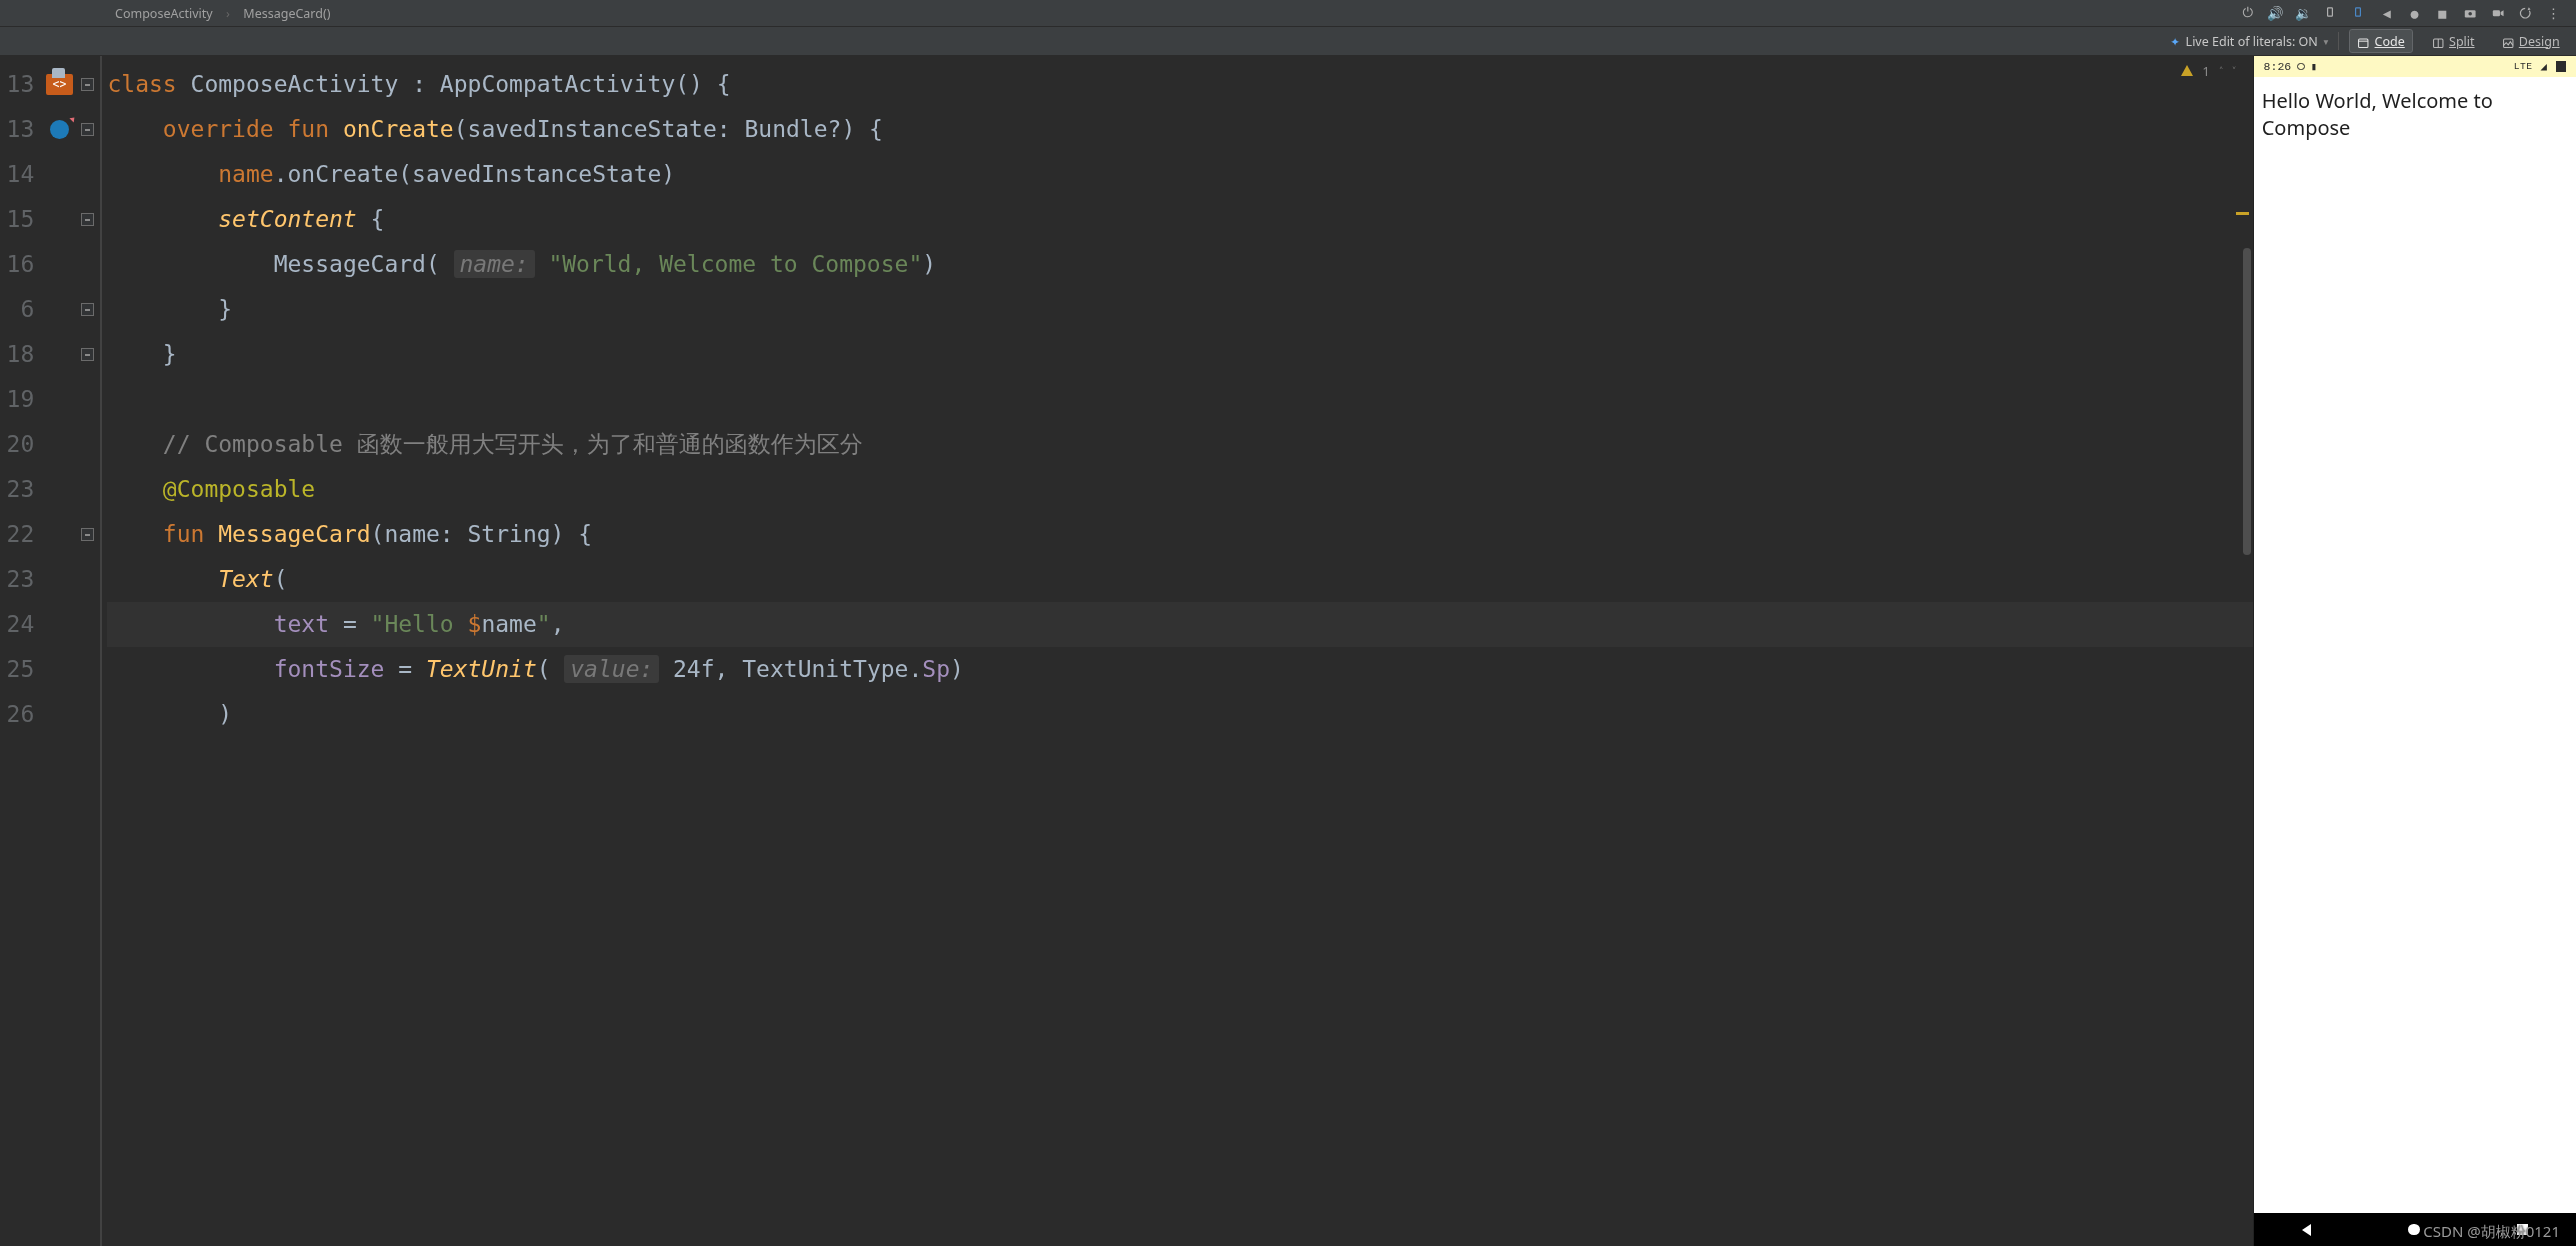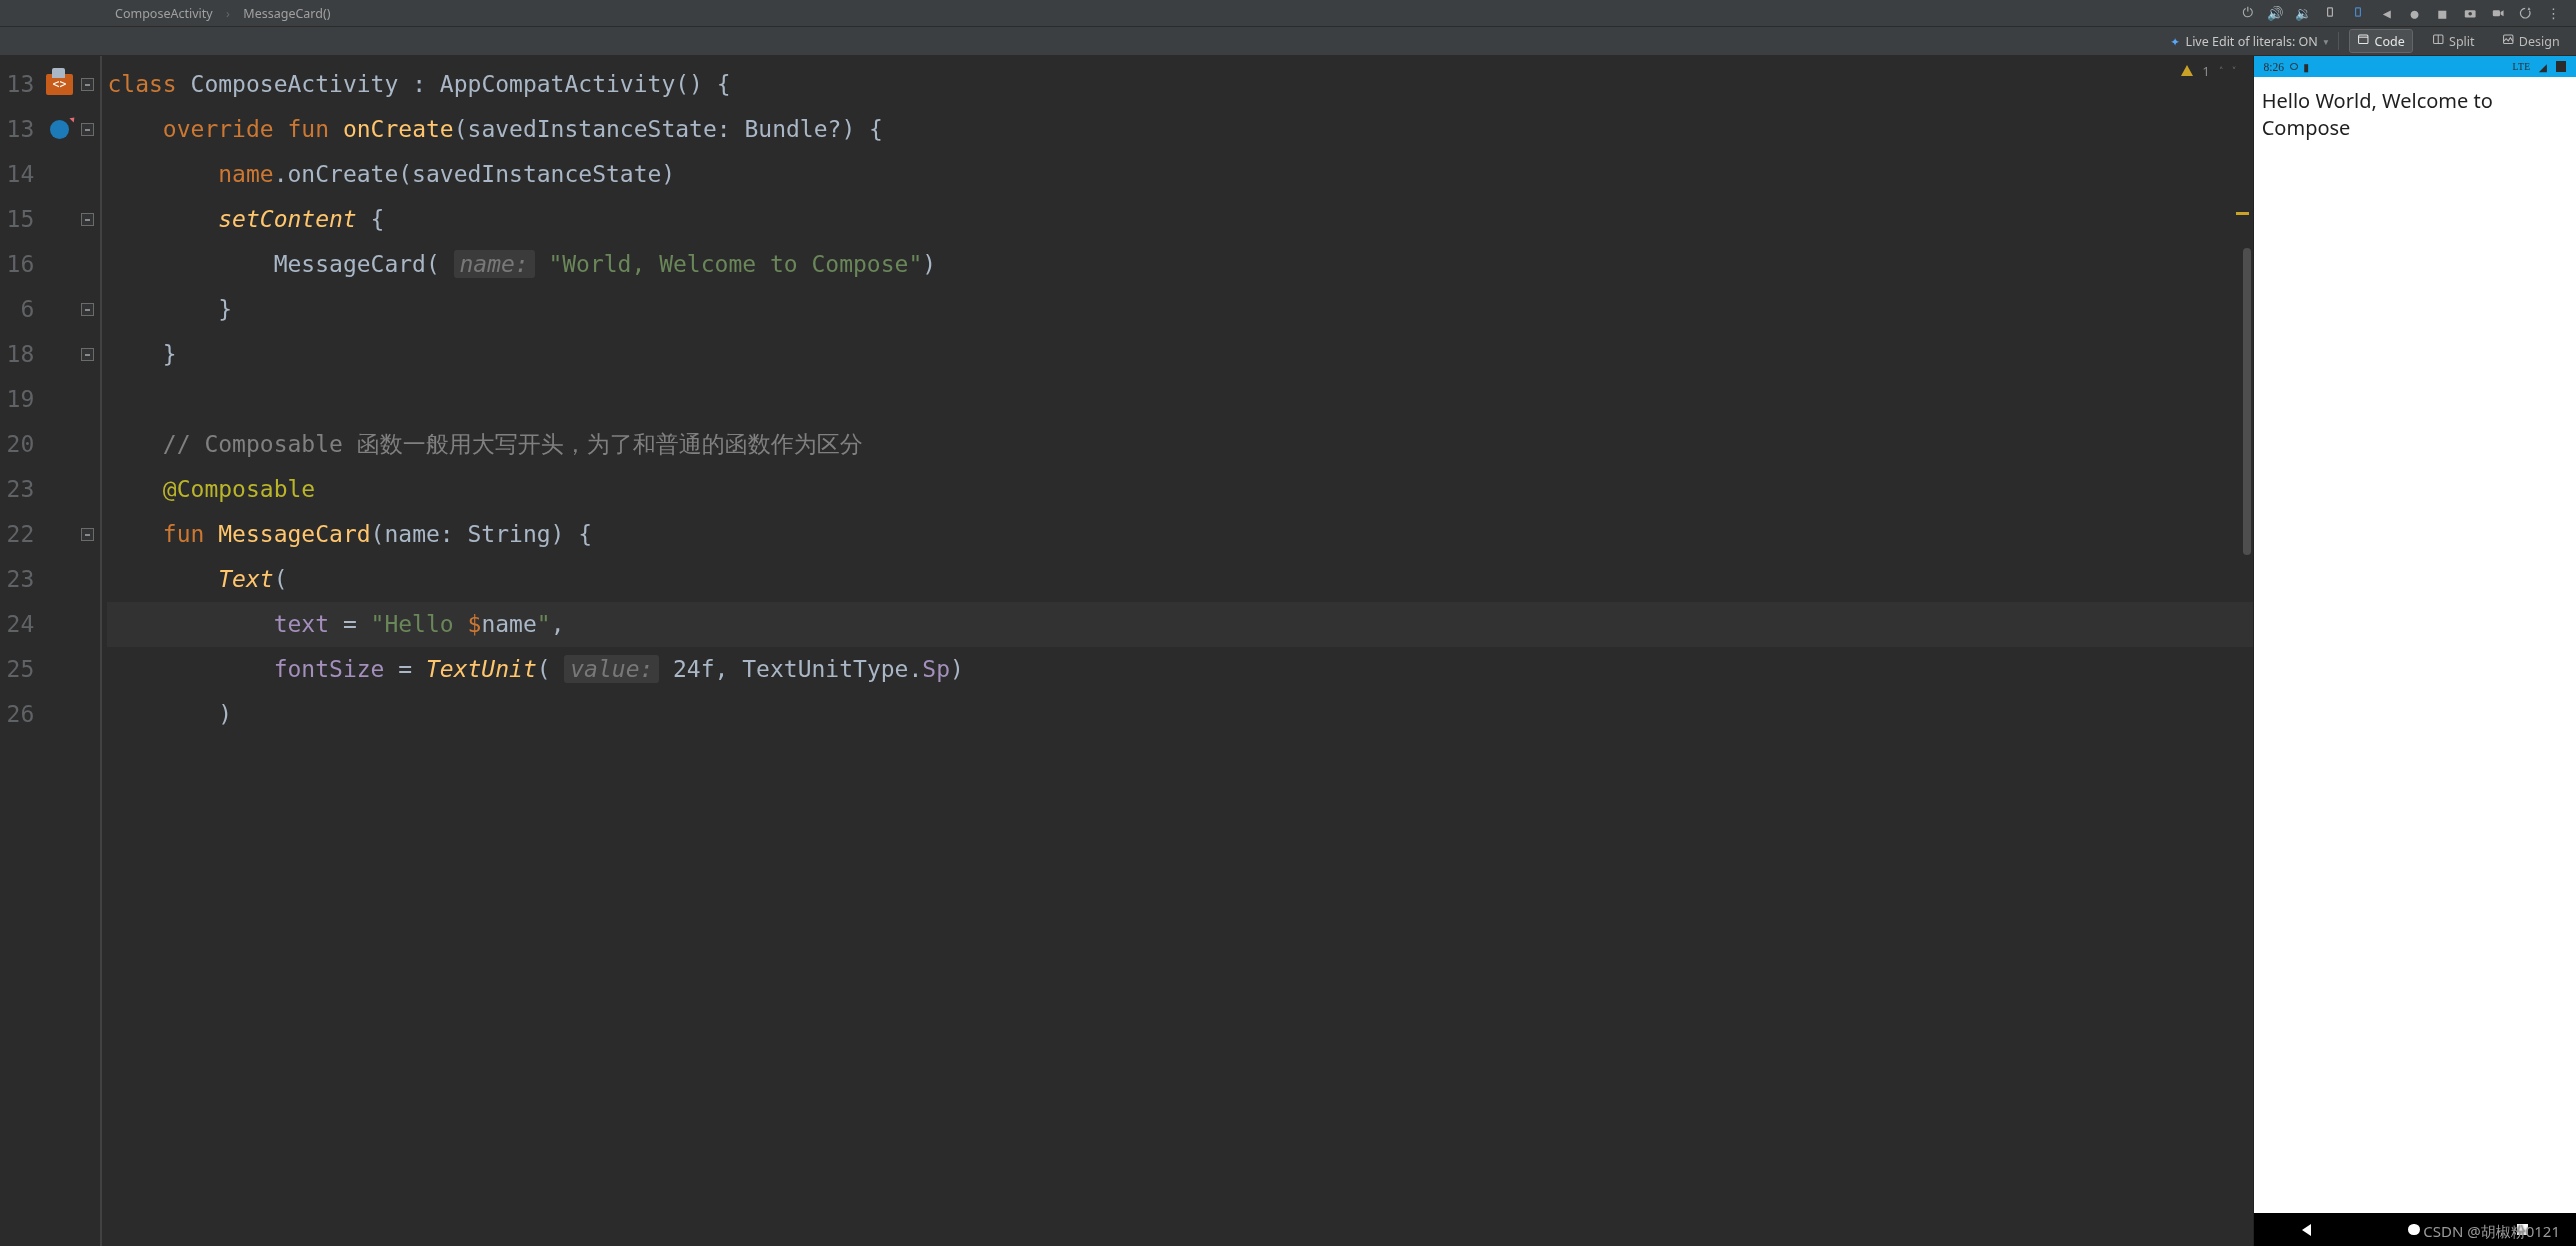--- a/index.html
+++ b/index.html
@@ -52,23 +52,23 @@
     padding-right: 7.7px;
     border-bottom: 1px solid #2b2b2b;
     font-family: system-ui,-apple-system,sans-serif;
     font-size: 12.5px;
     color: #bbb;
   }
   .viewbar .live-edit { display:flex; align-items:center; gap:5.8px; color:#c8c8c8; }
   .viewbar .live-edit .magic { color:#5aa7f7; font-size:11.5px;}
   .viewbar .dd { font-size:9.6px; color:#888; }
   .viewbar .tab-btn {
-    display:flex; align-items:flex-start; gap:4.8px;
+    display:flex; align-items:flex-end; gap:4.8px;
     padding: 2.9px 7.7px; border-radius:2.9px; border:1px solid transparent;
-    color:#bbb; cursor:pointer;
+    color:#bbb; cursor:pointer;text-decoration:underline;
   }
   .viewbar .tab-btn.active {
     background:#4c5052; border:1px solid #636669; color:#e6e6e6;
   }
   .viewbar .ic { width:12.5px; height:12.5px; fill:#bbb; }
   .viewbar .tab-btn.active .ic { fill:#e6e6e6; }
 
   
   .main {
     flex:1; display:flex; overflow:hidden;
@@ -127,21 +127,21 @@
   
   .device {
     width:323px; min-width:323px; background:#3c3f41; display:flex; flex-direction:column;
     border-left:1px solid #222;
   }
   .phone {
     margin-top:0; flex:1; background:#fff; display:flex; flex-direction:column; position:relative;
   }
   .status{
     height:21px; display:flex; align-items:center; padding:0 9.6px; font-size:11.5px; color:#2c2c2c;
-    font-family: Liberation Serif, serif; background:#0ea5e9;
+    font-family: Liberation Mono, monospace; background:#fef9c3;
   }
   .status .right{ margin-left:auto; display:flex; align-items:center; gap:8px;}
   .status .batt{width:10.6px;height:10.6px;background:#2b2b2b;margin-left:1px;}
   .status .sico{ font-size:10.6px; color:#2b2b2b;}
   .status .lte{ font-size:9.6px; letter-spacing:0.5px;}
   .status .dot{ width:7.7px;height:7.7px;border:1.4px solid #2b2b2b; border-radius:50%;}
   .content{ flex:1; background:#fff; padding:9.6px 7.7px;}
   .hello{ font-family: system-ui,-apple-system,sans-serif; font-size:20px; color:#1f1f1f;}
   .navbar{ height:33px; background:#000; display:flex; align-items:center; justify-content:space-around;}
   .nav-tri{ width:0;height:0;border-top:6.7px solid transparent;border-bottom:6.7px solid transparent;border-right:9.6px solid #fff;}

